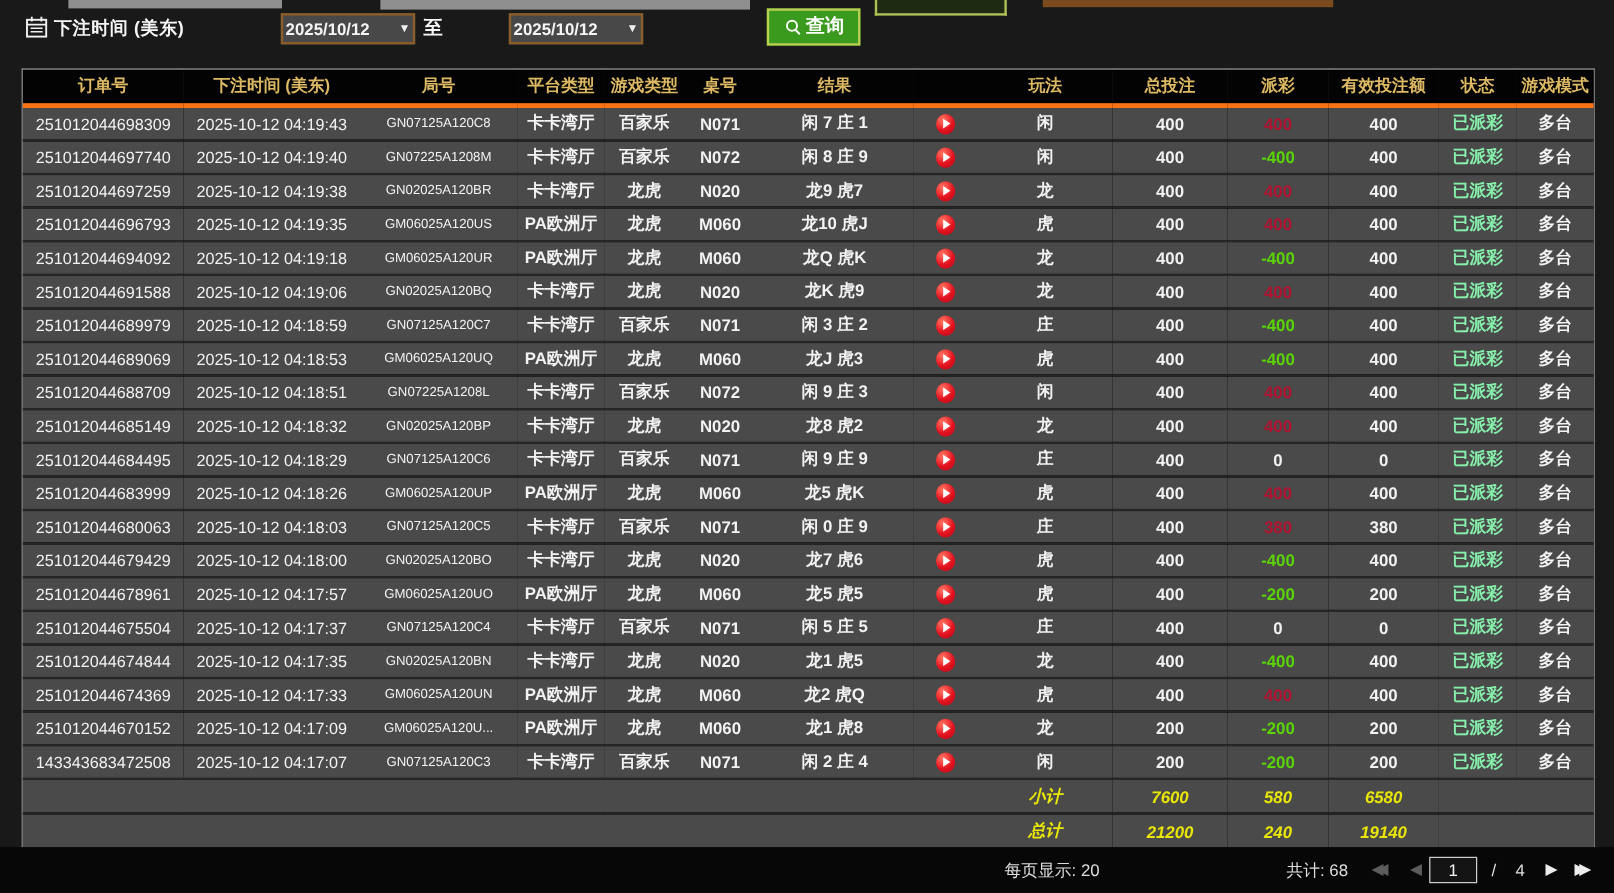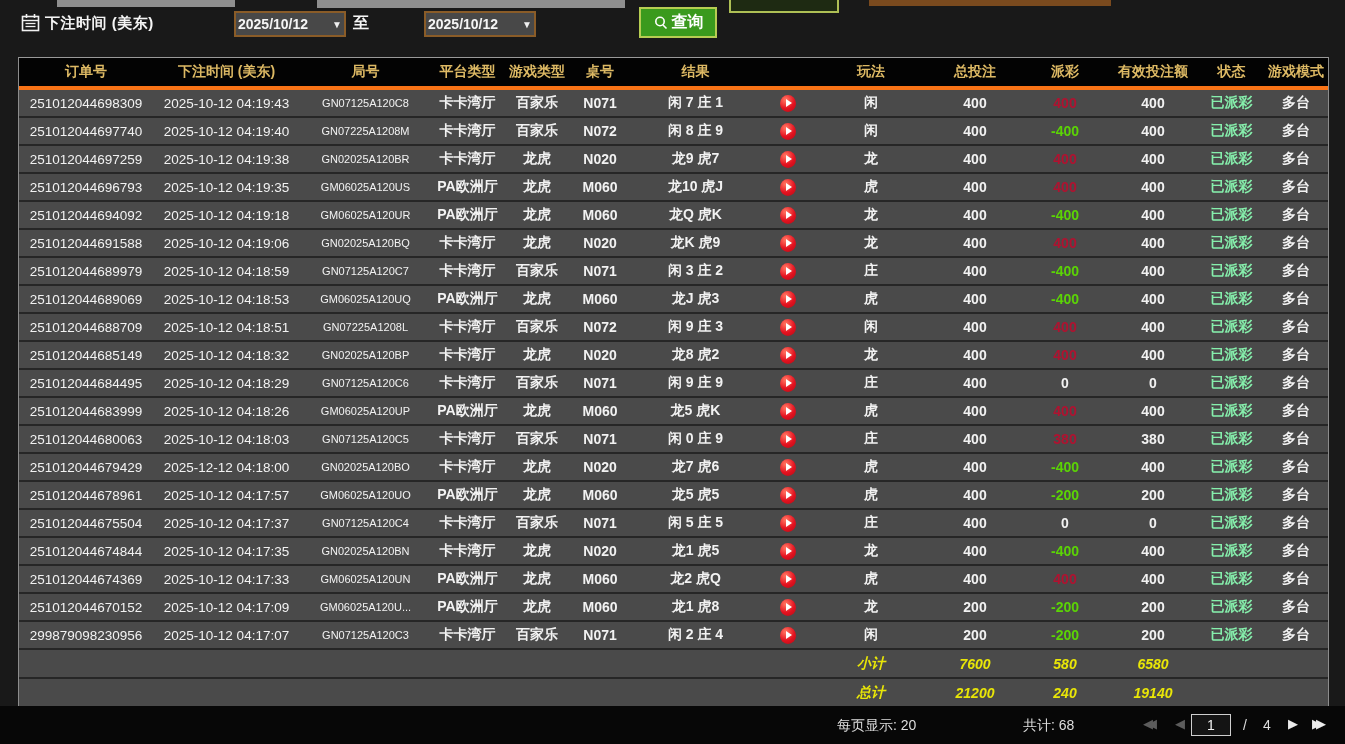--- a/index.html
+++ b/index.html
@@ -66,21 +66,21 @@
   .play-tri{
     position:absolute;left:6px;top:4.5px;width:0;height:0;
     border-left:6px solid #fff;border-top:4px solid transparent;border-bottom:4px solid transparent;
   }
   tr.sumrow td{height:27px;font-style:italic;}
   .sum-label,.sum-num{color:#e9e607 !important;font-weight:bold;}
   
   .footer{position:absolute;left:0;top:706px;width:1345px;height:38px;background:#070707;}
   .footer .txt{position:absolute;top:11px;color:#dedede;font-size:14px;white-space:nowrap;}
   .per-page{left:805px;margin-left:32px;}
-  .total-count{left:1023px;}
+  .total-count{left:1072px;}
   .pg-arrow{position:absolute;top:10px;font-size:13px;cursor:pointer;}
   .pg-dim{color:#5c5c5c;}
   .pg-lit{color:#ececec;}
   .pg-double{letter-spacing:-6px;padding-right:6px;}
   .pg-first{left:1143px;}
   .pg-prev{left:1175px;}
   .page-input{
     position:absolute;left:1191px;top:8px;width:38px;height:20px;box-sizing:content-box;
     background:#141414;border:1px solid #cfcfcf;color:#f2f2f2;
     font-size:14px;text-align:center;font-family:inherit;padding:0;
@@ -366,21 +366,21 @@
           <td><span class="play-btn"><span class="play-tri"></span></span></td>
           <td class="c-play">庄</td>
           <td class="c-total_bet">400</td>
           <td class="c-payout pay-red">380</td>
           <td class="c-valid_bet">380</td>
           <td class="c-status">已派彩</td>
           <td class="c-mode">多台</td>
         </tr>
         <tr>
           <td class="c-order">251012044679429</td>
-          <td class="c-time">2025-12-12 04:18:00</td>
+          <td class="c-time">2025-10-12 04:18:00</td>
           <td class="c-round">GN02025A120BO</td>
           <td class="c-platform">卡卡湾厅</td>
           <td class="c-game_type">龙虎</td>
           <td class="c-table_no">N020</td>
           <td class="c-result">龙7 虎6</td>
           <td><span class="play-btn"><span class="play-tri"></span></span></td>
           <td class="c-play">虎</td>
           <td class="c-total_bet">400</td>
           <td class="c-payout pay-green">-400</td>
           <td class="c-valid_bet">400</td>
@@ -461,21 +461,21 @@
           <td class="c-result">龙1 虎8</td>
           <td><span class="play-btn"><span class="play-tri"></span></span></td>
           <td class="c-play">龙</td>
           <td class="c-total_bet">200</td>
           <td class="c-payout pay-green">-200</td>
           <td class="c-valid_bet">200</td>
           <td class="c-status">已派彩</td>
           <td class="c-mode">多台</td>
         </tr>
         <tr>
-          <td class="c-order">299879098230956</td>
+          <td class="c-order">143343683472508</td>
           <td class="c-time">2025-10-12 04:17:07</td>
           <td class="c-round">GN07125A120C3</td>
           <td class="c-platform">卡卡湾厅</td>
           <td class="c-game_type">百家乐</td>
           <td class="c-table_no">N071</td>
           <td class="c-result">闲 2 庄 4</td>
           <td><span class="play-btn"><span class="play-tri"></span></span></td>
           <td class="c-play">闲</td>
           <td class="c-total_bet">200</td>
           <td class="c-payout pay-green">-200</td>

